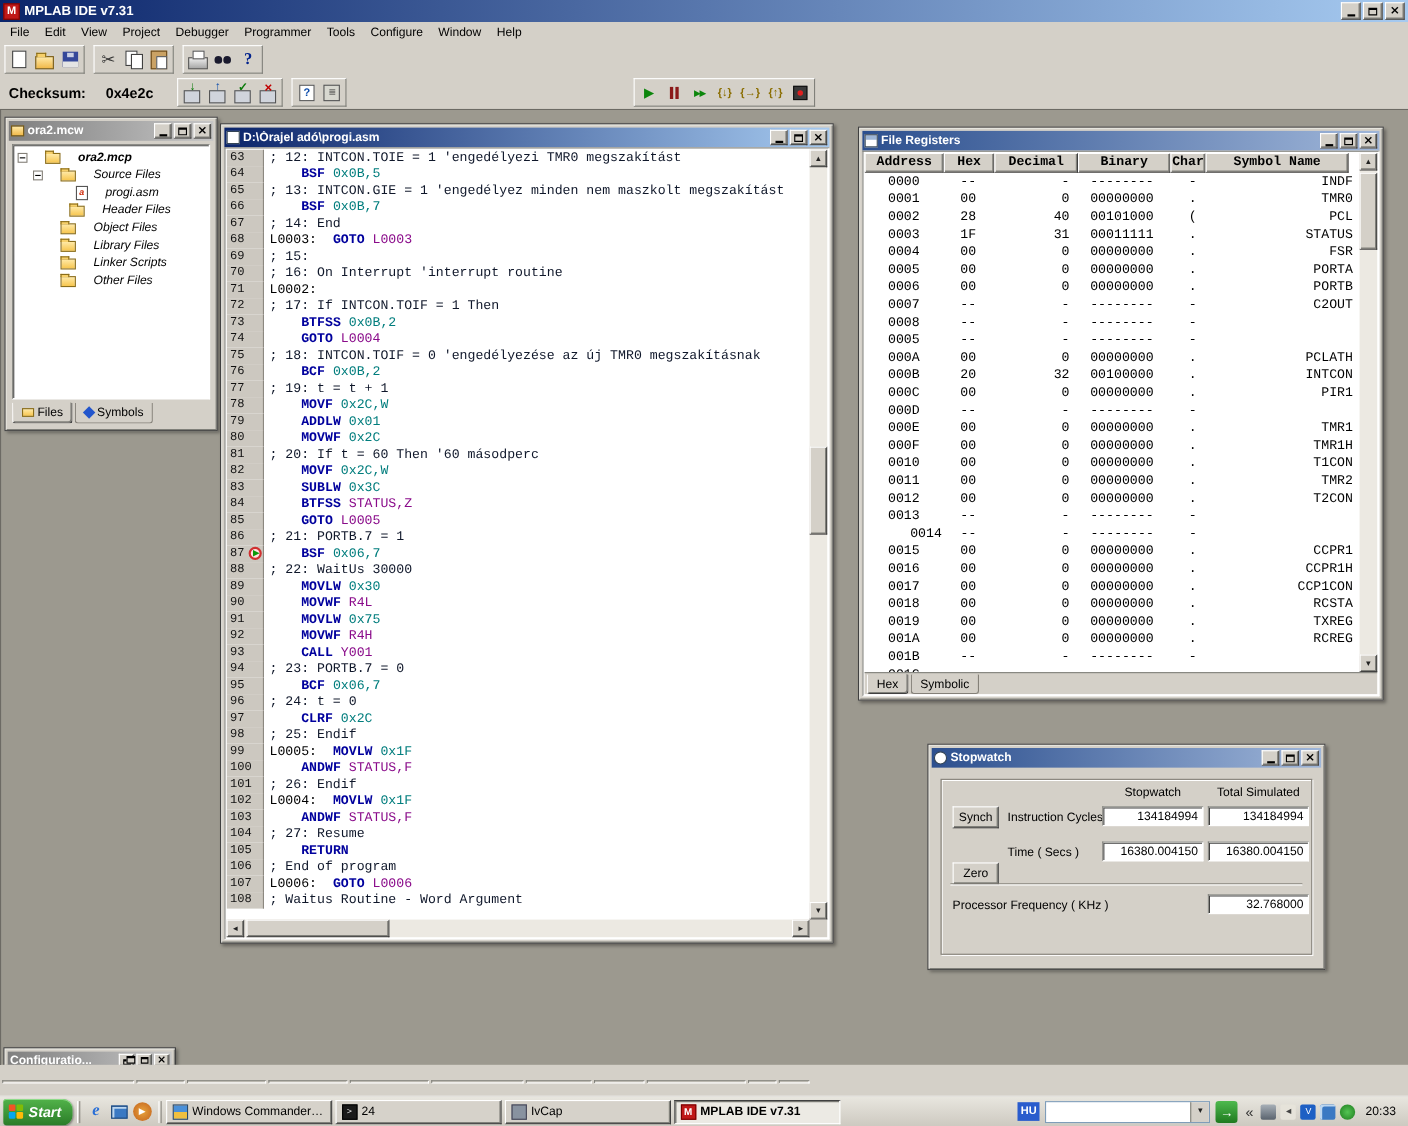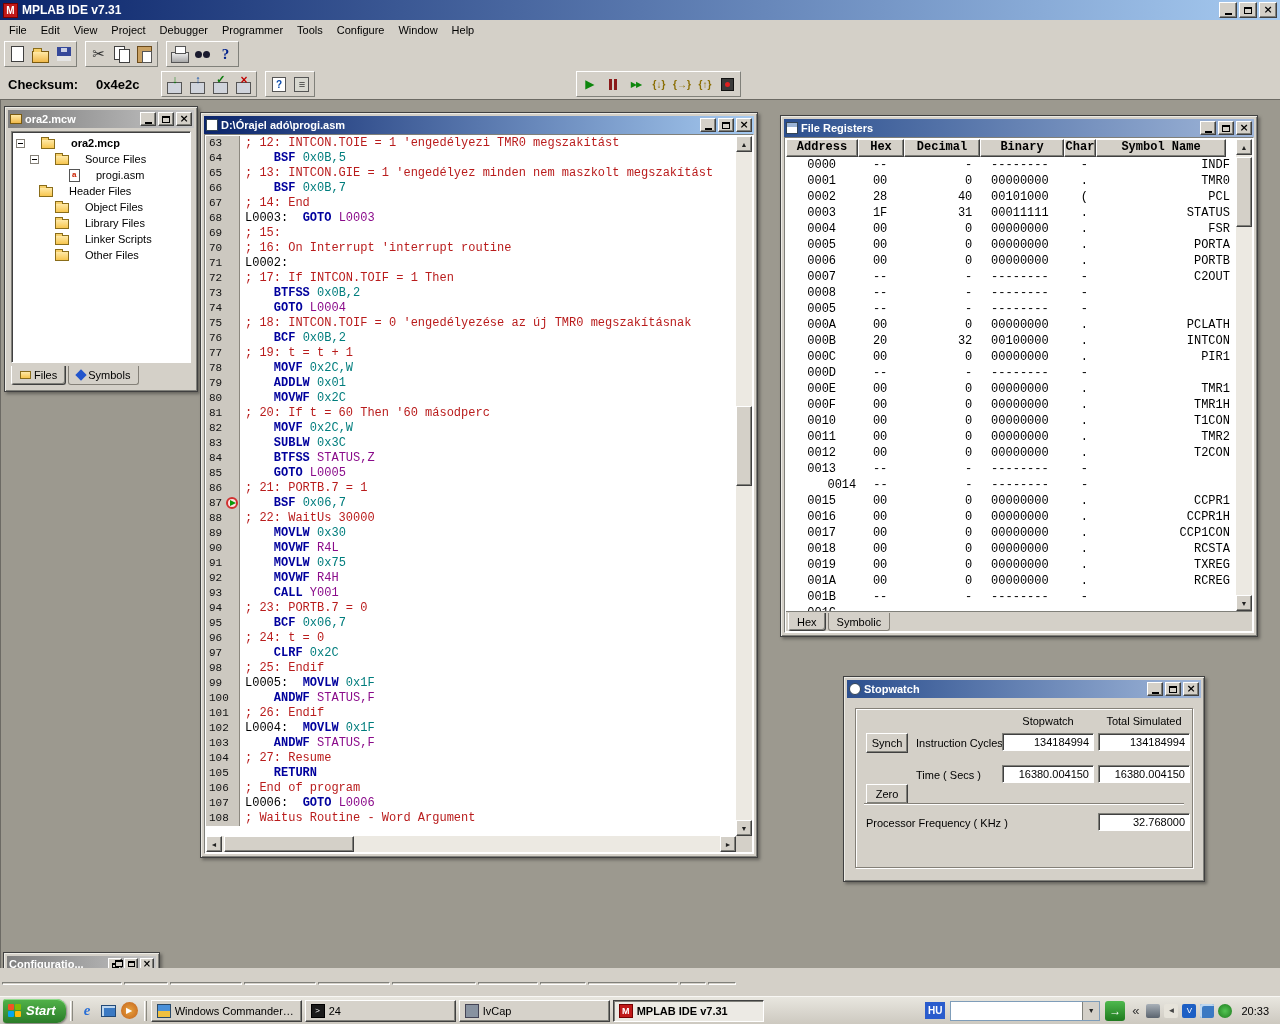--- a/index.html
+++ b/index.html
@@ -74,41 +74,41 @@
 .wtext{overflow:hidden;text-overflow:ellipsis;}
 .wicon{width:12px;height:12px;flex:0 0 12px;}
 .wicon.doc{background:#fff;border:1px solid #345;}
 .wicon.proj{background:linear-gradient(#ffe9a6,#f0b94a);border:1px solid #7a5a10;height:10px;}
 .wicon.grid{background:#fff;border:1px solid #345;box-shadow:inset 0 4px 0 #9db5d6;}
 .wicon.clockic{background:#fff;border:1px solid #345;border-radius:50%;}
 
 
 .pbody{height:calc(100% - 18px);padding:3px;display:flex;flex-direction:column;gap:3px;}
 .tree-wrap{flex:1;background:#fff;border:1px solid;border-color:#80807a #fff #fff #80807a;box-shadow:inset 1px 1px 0 #404040;padding:3px 0 0 2px;overflow:hidden;}
-.trow{height:16px;display:flex;align-items:center;gap:16px;white-space:nowrap;}
+.trow{height:16px;display:flex;align-items:center;gap:16px;white-space:nowrap;font-style:italic;}
 .texp{width:9px;height:9px;border:1px solid #848078;background:#fff;position:relative;flex:0 0 9px;}
 .texp::before{content:"";position:absolute;left:1px;right:1px;top:3px;height:1px;background:#000;}
 .tspace{flex:0 0 9px;}
 .tfolder{width:14px;height:10px;position:relative;background:linear-gradient(#ffe9a6,#f7c64f);border:1px solid #8a6d1a;flex:0 0 14px;margin-top:2px;}
 .tfolder::before{content:"";position:absolute;top:-3px;left:-1px;width:6px;height:2px;background:#f7d06a;border:1px solid #8a6d1a;border-bottom:none;}
 .tfile{width:11px;height:13px;background:#fff;border:1px solid #555;position:relative;flex:0 0 11px;}
 .tfile::before{content:"a";position:absolute;left:2px;top:0;font-size:8px;color:#cc2200;font-weight:bold;}
 .ptabs{display:flex;gap:2px;height:19px;align-items:stretch;}
 .ptab{display:flex;align-items:center;gap:3px;padding:0 8px;background:#d4d0c8;border:1px solid #848078;border-top:none;border-radius:0 0 3px 3px;color:#000;}
 .ptab.active{border-color:#fff #404040 #404040 #fff;box-shadow:inset -1px -1px 0 #80807a;}
 .files-tab-icon{width:11px;height:8px;background:linear-gradient(#ffe9a6,#f7c64f);border:1px solid #8a6d1a;}
 .symbols-tab-icon{width:8px;height:8px;background:#2255cc;transform:rotate(45deg);}
 
 
 .ebody{position:relative;height:calc(100% - 18px);background:#fff;border:1px solid;border-color:#80807a #fff #fff #80807a;}
 #code-area{position:absolute;left:1px;top:1px;right:17px;bottom:17px;overflow:hidden;background:#fff;}
 .cl{height:15px;display:flex;align-items:stretch;}
 .ln{flex:0 0 34px;background:#ccc8c0;border-right:1px solid #8c8880;font:11px/15px "Liberation Mono",monospace;padding-left:3px;color:#111;position:relative;}
 .ct{font:12px/15px "Liberation Mono",monospace;padding-left:5px;white-space:pre;}
-.sc{color:#b91c1c;}
+.sc{color:#0f172a;}
 .sm{color:#00009d;font-weight:bold;}
 .so{color:#007d7d;}
 .sy{color:#8a0b8a;}
 .sl{color:#000;}
 .sp{color:#000;}
 .exec-marker{position:absolute;right:1px;top:1px;width:12px;height:12px;border:2px solid #d03030;border-radius:50%;background:#ffe2e2;}
 .exec-marker::before{content:"";position:absolute;left:2px;top:1px;border-left:6px solid #0a9a0a;border-top:3px solid transparent;border-bottom:3px solid transparent;}
 
 
 .vscroll{position:absolute;top:1px;right:1px;bottom:17px;width:16px;background:#ece9e2;}
@@ -294,21 +294,21 @@
             <div class="trow" style="padding-left: 16px;">
               <span class="texp"></span>
               <span class="tfolder"></span>
               <span>Source Files</span>
             </div>
             <div class="trow" style="padding-left: 30px;">
               <span class="tspace"></span>
               <span class="tfile"></span>
               <span>progi.asm</span>
             </div>
-            <div class="trow" style="padding-left: 0;">
+            <div class="trow" style="padding-left: 24px;">
               <span class="tspace"></span>
               <span class="tfolder"></span>
               <span>Header Files</span>
             </div>
             <div class="trow" style="padding-left: 16px;">
               <span class="tspace"></span>
               <span class="tfolder"></span>
               <span>Object Files</span>
             </div>
             <div class="trow" style="padding-left: 16px;">

